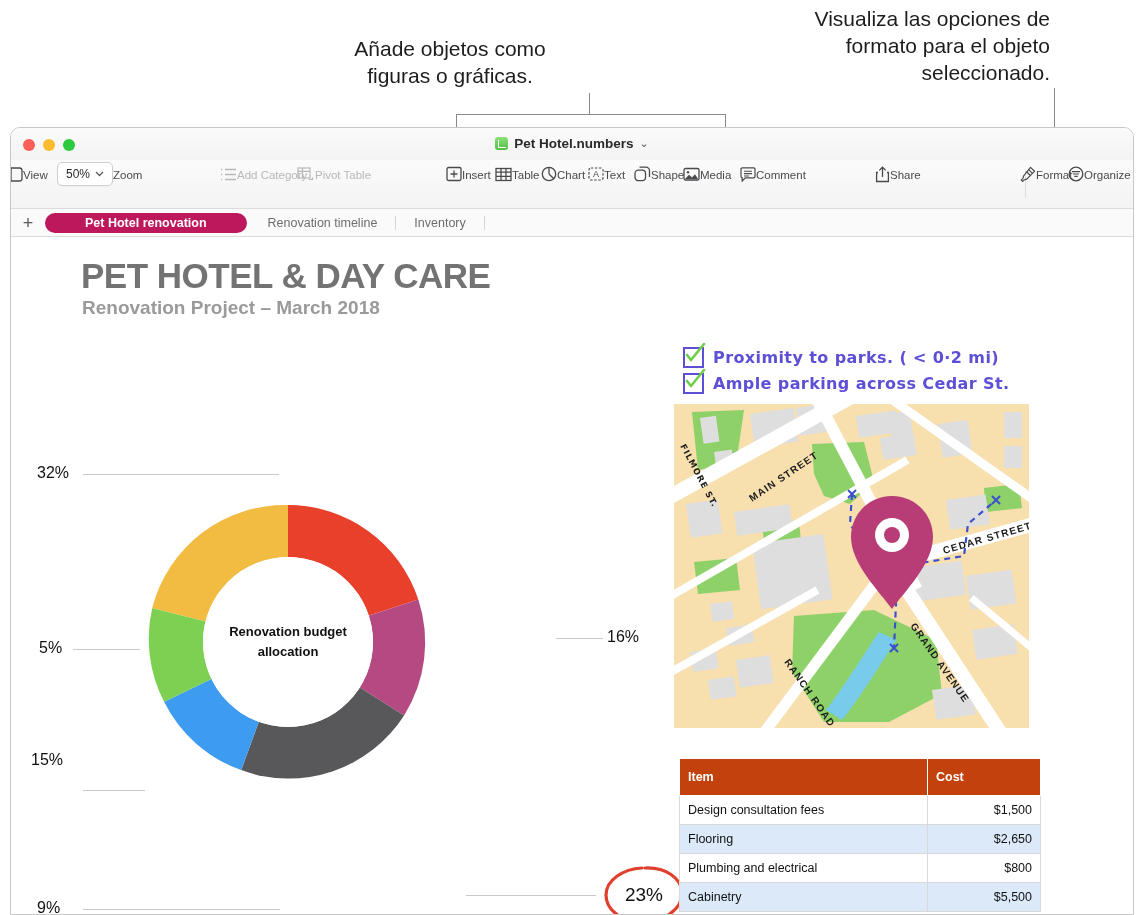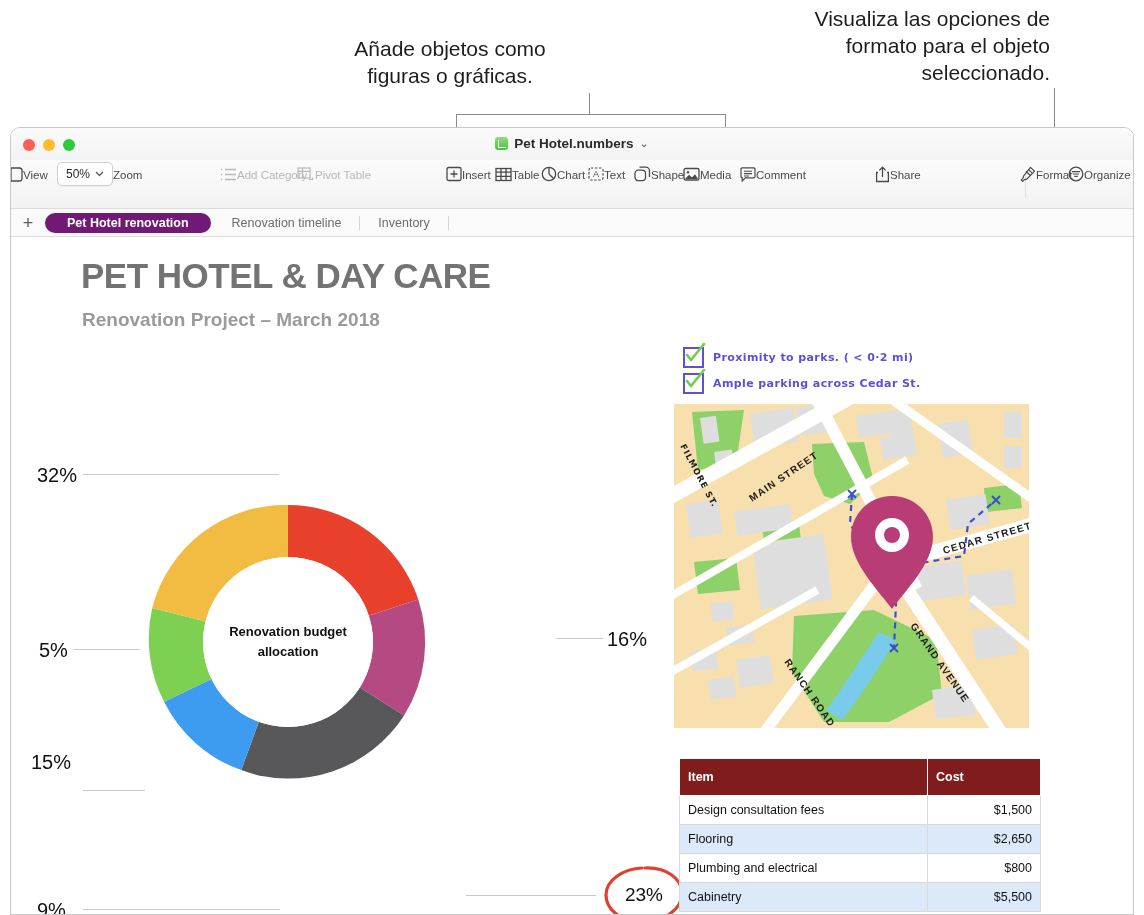--- a/index.html
+++ b/index.html
@@ -107,54 +107,54 @@
     display:flex; align-items:center;
   }
   #add-sheet{
     width:34px; text-align:center; color:#5b5b5d; font-size:18px; line-height:1;
     cursor:default;
   }
   .sheet-tab{
     font-size:12.5px; color:#6d6d70;
     padding:3px 16px; border-radius:11px; white-space:nowrap;
   }
-  .sheet-tab.active{ background:#701a75; color:#fff; font-weight:bold; padding:3px 22px;text-align:right; }
+  .sheet-tab.active{ background:#be185d; color:#fff; font-weight:bold; padding:3px 40px;text-align:right; }
   .sheet-div{ width:1px; height:14px; background:#d5d5d5; margin:0 2px; }
 
   
   #canvas{ position:relative; height:682px; background:#fff; }
 
   #doc-h1{
     position:absolute; left:70px; top:19px;
     font-size:35px; font-weight:bold; letter-spacing:-0.5px; color:#737373;
   }
   #doc-h2{
-    position:absolute; left:71px; top:72px;
+    position:absolute; left:71px; top:60px;
     font-size:19px; font-weight:bold; color:#9a9a9c;
   }
 
   
   #donut-wrap{ position:absolute; left:112px; top:240px; width:330px; height:330px; }
   #donut-center{
     position:absolute; left:80px; top:80px; width:170px; height:170px;
     border-radius:50%; background:#fff;
     display:flex; flex-direction:column; align-items:center; justify-content:center;
     text-align:center; font-size:13px; font-weight:bold; color:#111; line-height:20px;
   }
-  .pct-label{ position:absolute; font-size:20px; color:#111; }
+  .pct-label{ position:absolute; font-size:16px; color:#111; }
   .lead{ position:absolute; height:1px; background:#c9c9c9; }
   #checks{ position:absolute; left:672px; top:107px; }
   .check-row{ display:flex; align-items:center; gap:9px; height:26px; }
   .check-box{
     width:17px;height:17px;border:2px solid #5d4fd6;background:#fff;
     position:relative; flex:0 0 auto;
   }
   .check-box svg{ position:absolute; left:-1px; top:-6px; }
   .check-text{
-    color:#5d4fd6; font-size:11px; font-weight:bold;
+    color:#5d4fd6; font-size:16px; font-weight:bold;
     font-family:"DejaVu Sans", sans-serif; letter-spacing:.4px;
   }
 
   #circle-23{
     position:absolute; left:590px; top:627px; width:86px; height:62px;
   }
   #txt-23{
     position:absolute; left:0; top:0; width:86px; height:62px;
     display:flex; align-items:center; justify-content:center;
     font-size:19px; color:#111;
@@ -169,21 +169,21 @@
     position:absolute; font-size:8.5px; font-weight:bold; color:#1c1c1c;
     font-family:"DejaVu Sans", sans-serif; letter-spacing:1px; white-space:nowrap;
   }
 
   
   #cost-table{
     position:absolute; left:668px; top:521px; width:362px;
     border-collapse:collapse; font-size:12.5px; color:#111;
   }
   #cost-table th{
-    background:#7f1d1d; color:#fff; text-align:left;
+    background:#c2410c; color:#fff; text-align:left;
     padding:6px 8px; font-weight:bold; font-size:12.5px; height:24px;
     border:1px solid #ffffff;
   }
   #cost-table th.cost-h{ width:96px; }
   #cost-table td{ padding:5px 8px; border:1px solid #d9d9d9; height:18px; }
   #cost-table td.num{ text-align:right; }
   #cost-table tr.alt td{ background:#dbe9f9; }
 </style>
 </head>
 <body>

